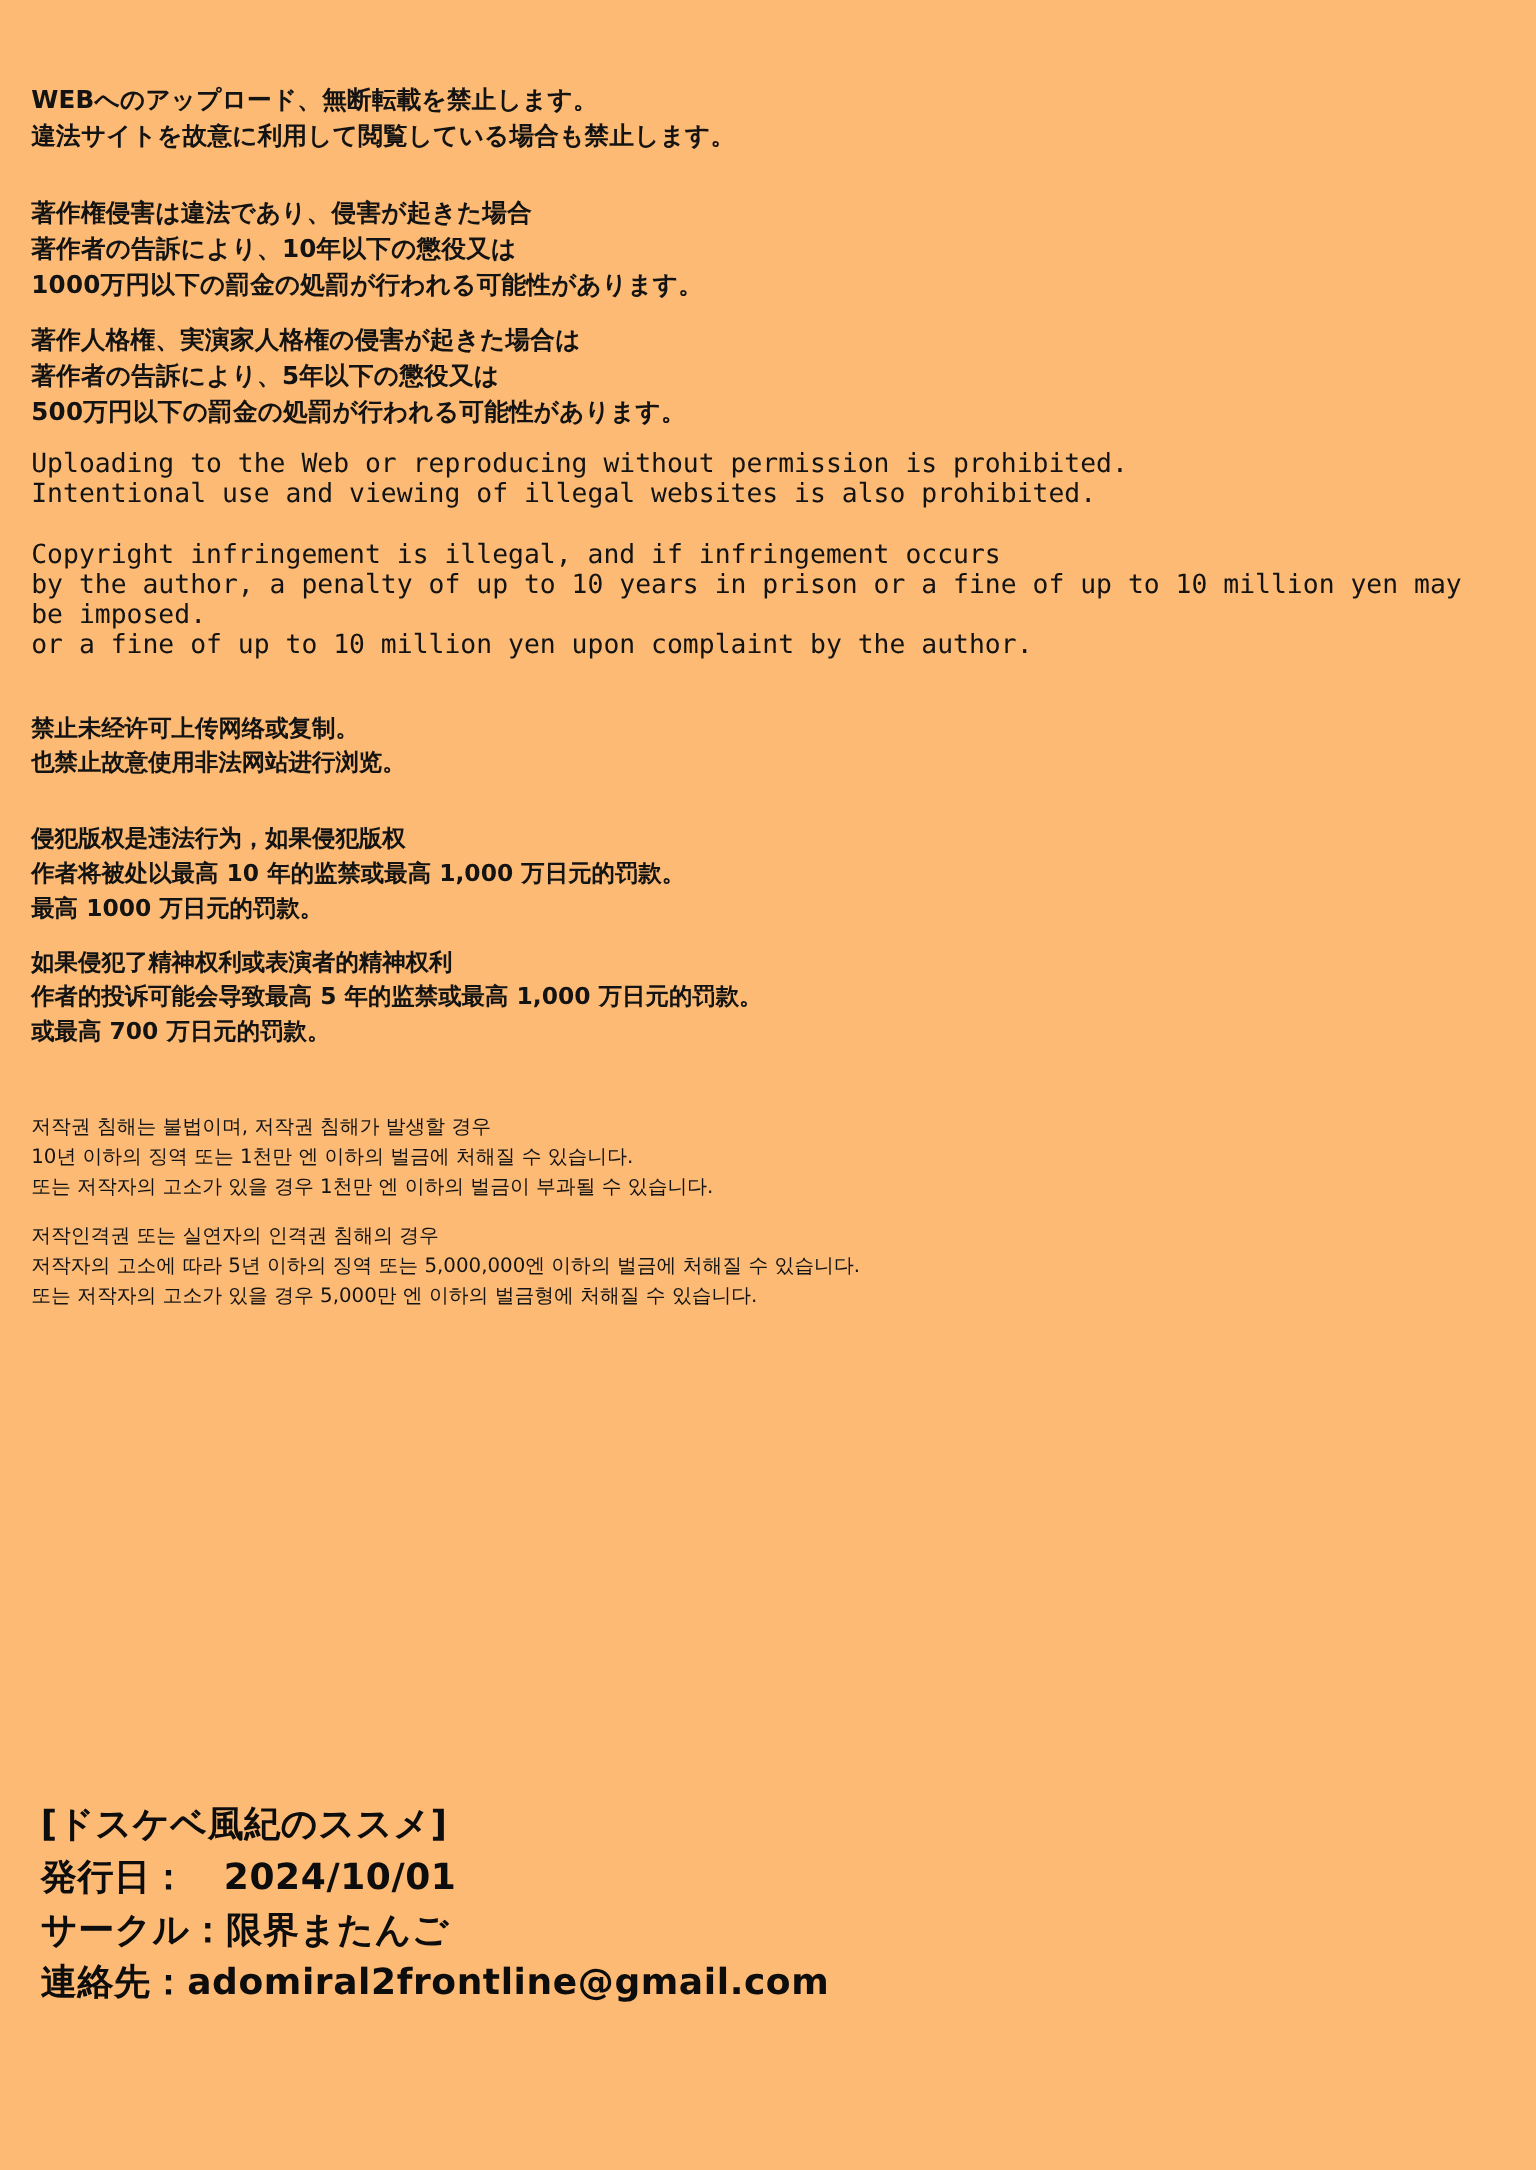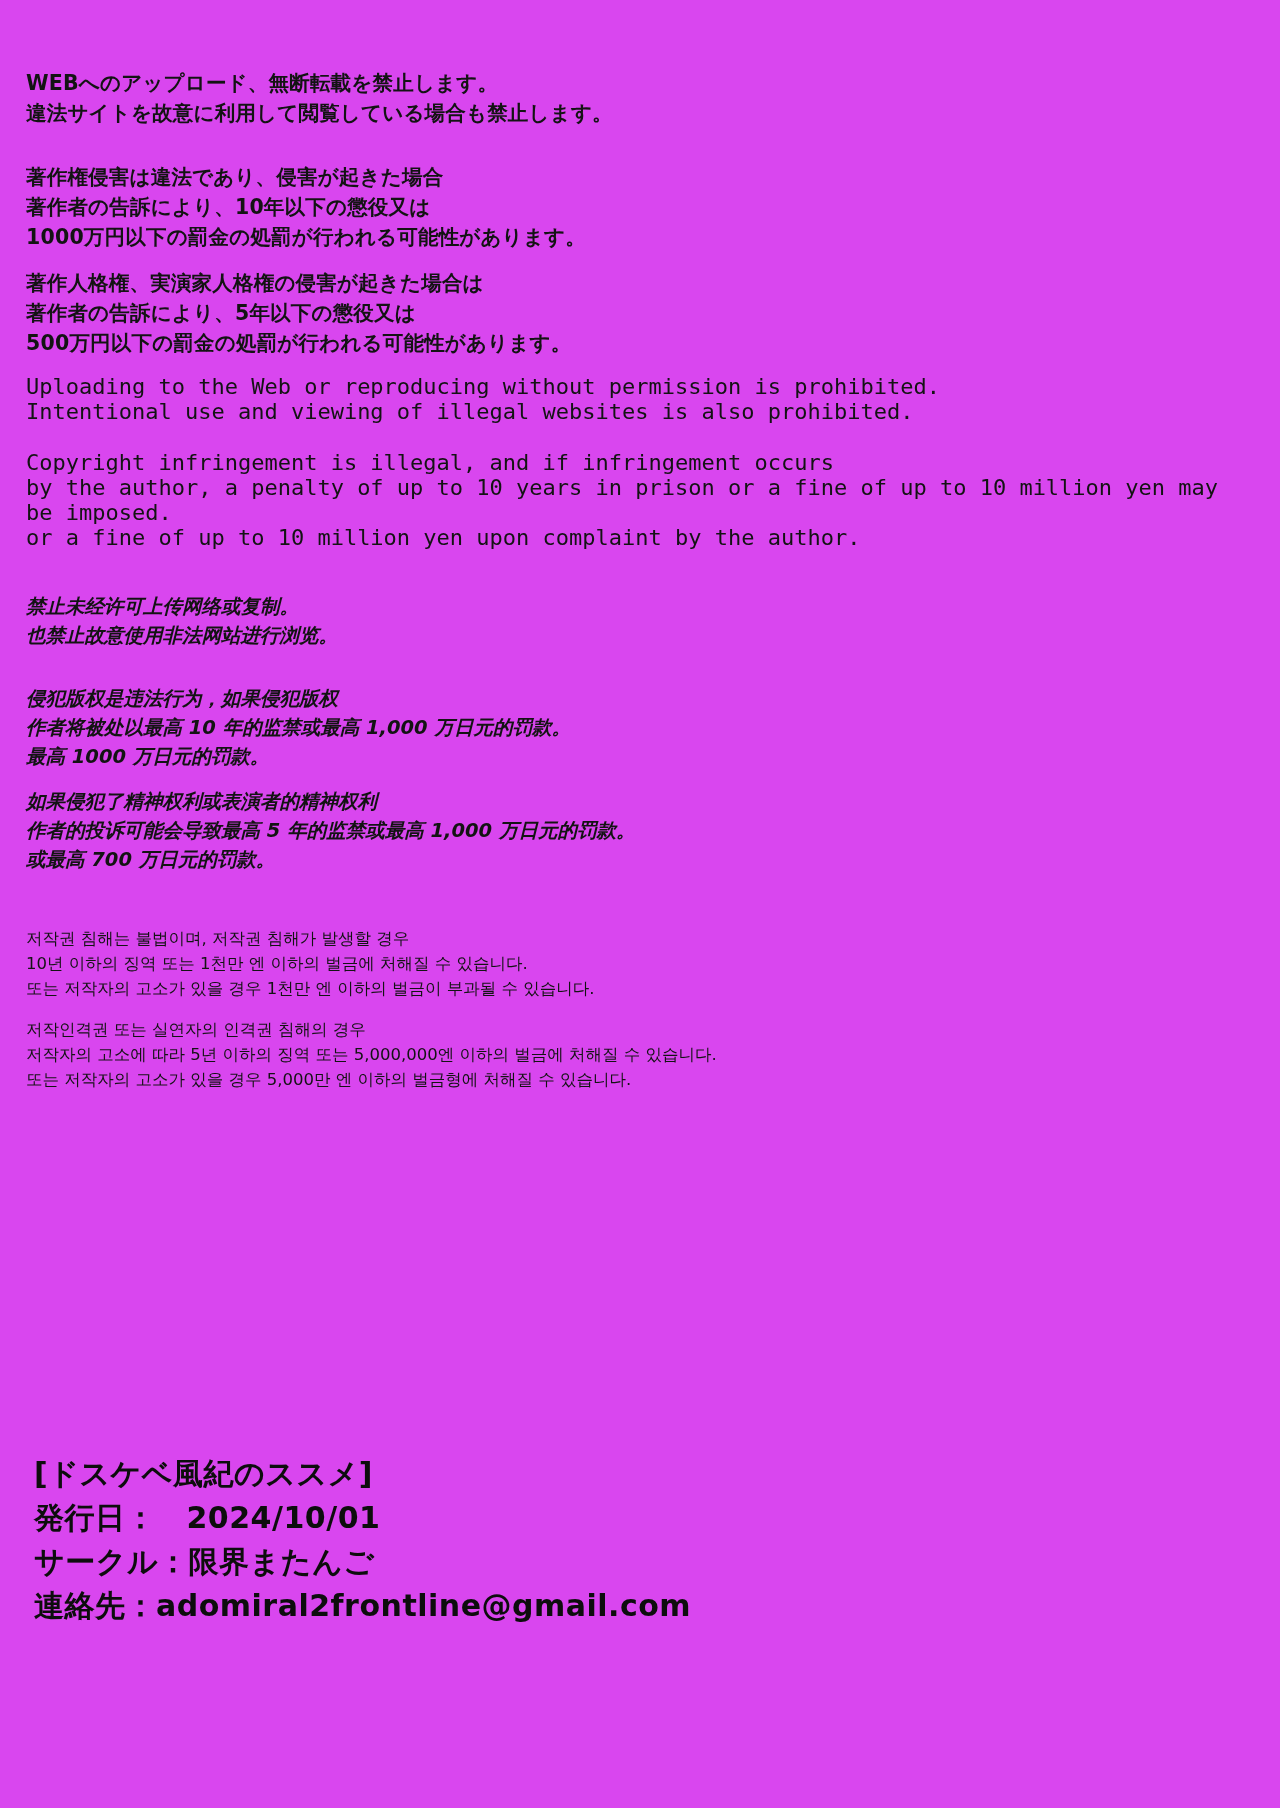--- a/index.html
+++ b/index.html
@@ -13,21 +13,21 @@
     position: relative;
     font-family: "DejaVu Sans", sans-serif;
     color: #1a1a1a;
     overflow: hidden;
   }
   .page {
     position: absolute;
     left: 0; top: 0;
     width: 1280px;
     height: 1808px;
-    background: #d946ef;
+    background: #fdba74;
   }
   .notice {
     position: absolute;
     left: 26px;
     top: 68px;
     width: 1200px;
   }
   .block {
     margin: 0 0 0 0;
     white-space: pre-wrap;
@@ -49,37 +49,36 @@
     letter-spacing: 0px;
     color: #131313;
   }
   
   .cn {
     font-family: "DejaVu Sans", sans-serif;
     font-size: 19.5px;
     line-height: 29px;
     font-weight: 600;
     color: #131313;
-    font-style: italic;
   }
   
   .kr {
     font-family: "DejaVu Sans", sans-serif;
     font-size: 16.5px;
     line-height: 25px;
     color: #131313;
   }
   .gap-sm { height: 16px; }
   .gap-md { height: 26px; }
   .gap-lg { height: 34px; }
 
   .colophon {
     position: absolute;
     left: 34px;
-    top: 1452px;
+    top: 1499px;
     width: 1100px;
     font-family: "DejaVu Sans", sans-serif;
     font-weight: 700;
     font-size: 30px;
     line-height: 44px;
     color: #0d0d0d;
     letter-spacing: 0.5px;
   }
   .colophon .row { white-space: pre; }
 </style>

